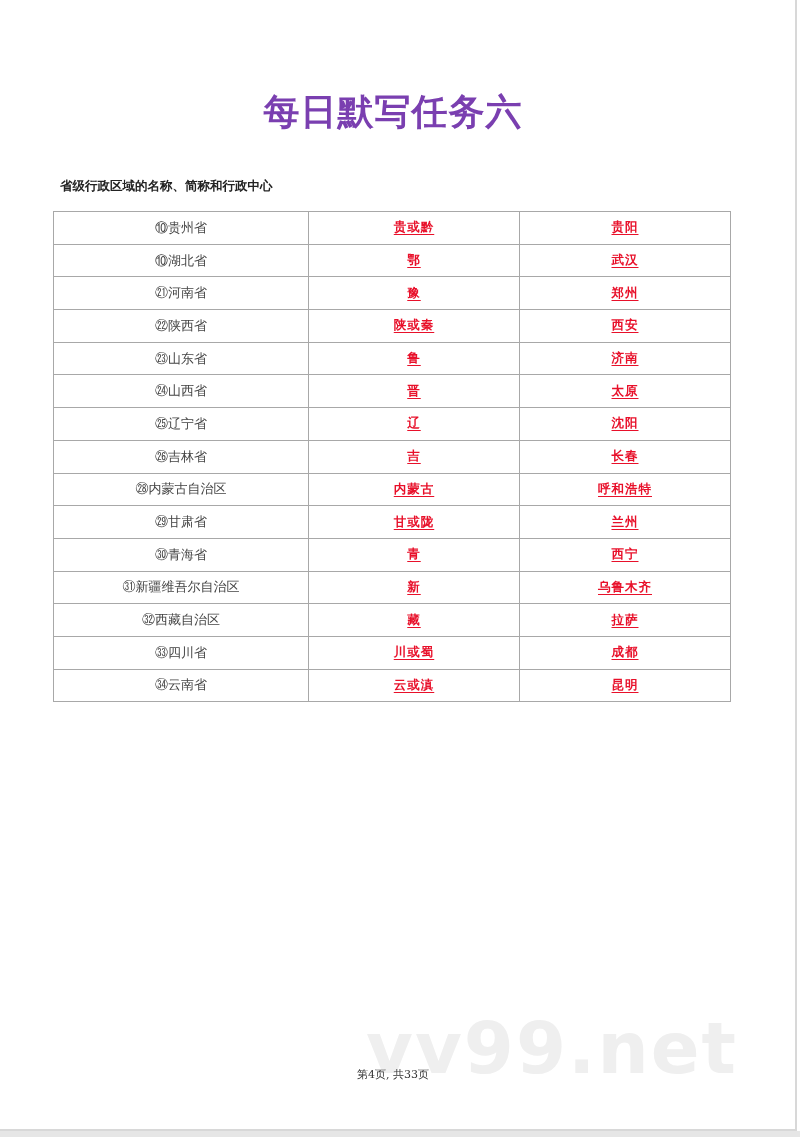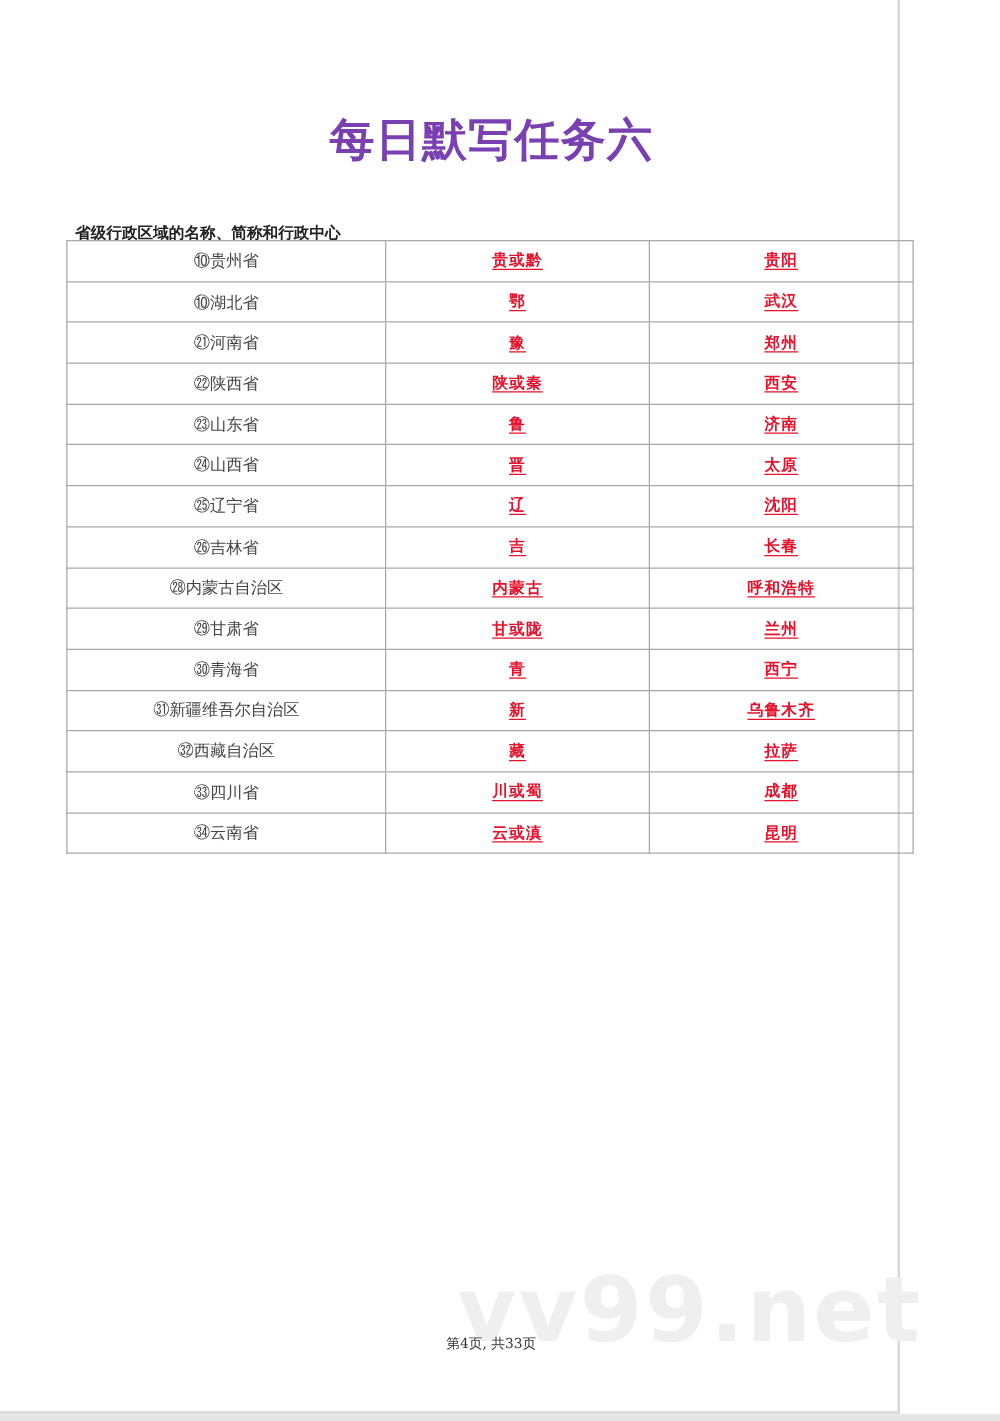--- a/index.html
+++ b/index.html
@@ -2,21 +2,21 @@
 <html><head>
 <meta charset="utf-8">
 <style>
   html, body { margin: 0; padding: 0; }
   body {
     width: 800px; height: 1137px; position: relative; overflow: hidden;
     background: #ffffff;
     font-family: "DejaVu Serif", "Liberation Serif", serif;
   }
   .page {
-    position: absolute; left: 0; top: 0; width: 720px; height: 1131px;
+    position: absolute; left: 0; top: 0; width: 797px; height: 1131px;
     background: #ffffff;
     border-right: 2px solid #d8d8d8;
     border-bottom: 2px solid #d8d8d8;
     box-sizing: border-box;
   }
   .page-gap {
     position: absolute; left: 0; top: 1131px; width: 800px; height: 6px;
     background: #e6e6e6;
   }
   .title {
@@ -24,21 +24,21 @@
     font-family: "DejaVu Sans", "Liberation Sans", sans-serif;
     font-weight: bold; font-size: 36px; letter-spacing: 1px;
     color: #7a3fb0;
   }
   .subtitle {
     position: absolute; left: 60px; top: 178px;
     font-family: "DejaVu Sans", "Liberation Sans", sans-serif;
     font-weight: bold; font-size: 12.5px; color: #222;
   }
   table.prov {
-    position: absolute; left: 53px; top: 192px;
+    position: absolute; left: 53px; top: 211px;
     width: 676px; border-collapse: collapse;
     table-layout: fixed;
   }
   table.prov td {
     border: 1px solid #a8a8a8;
     height: 31.7px; padding: 0;
     text-align: center; vertical-align: middle;
     font-size: 13px;
   }
   td.c1 { width: 254px; color: #444; }

